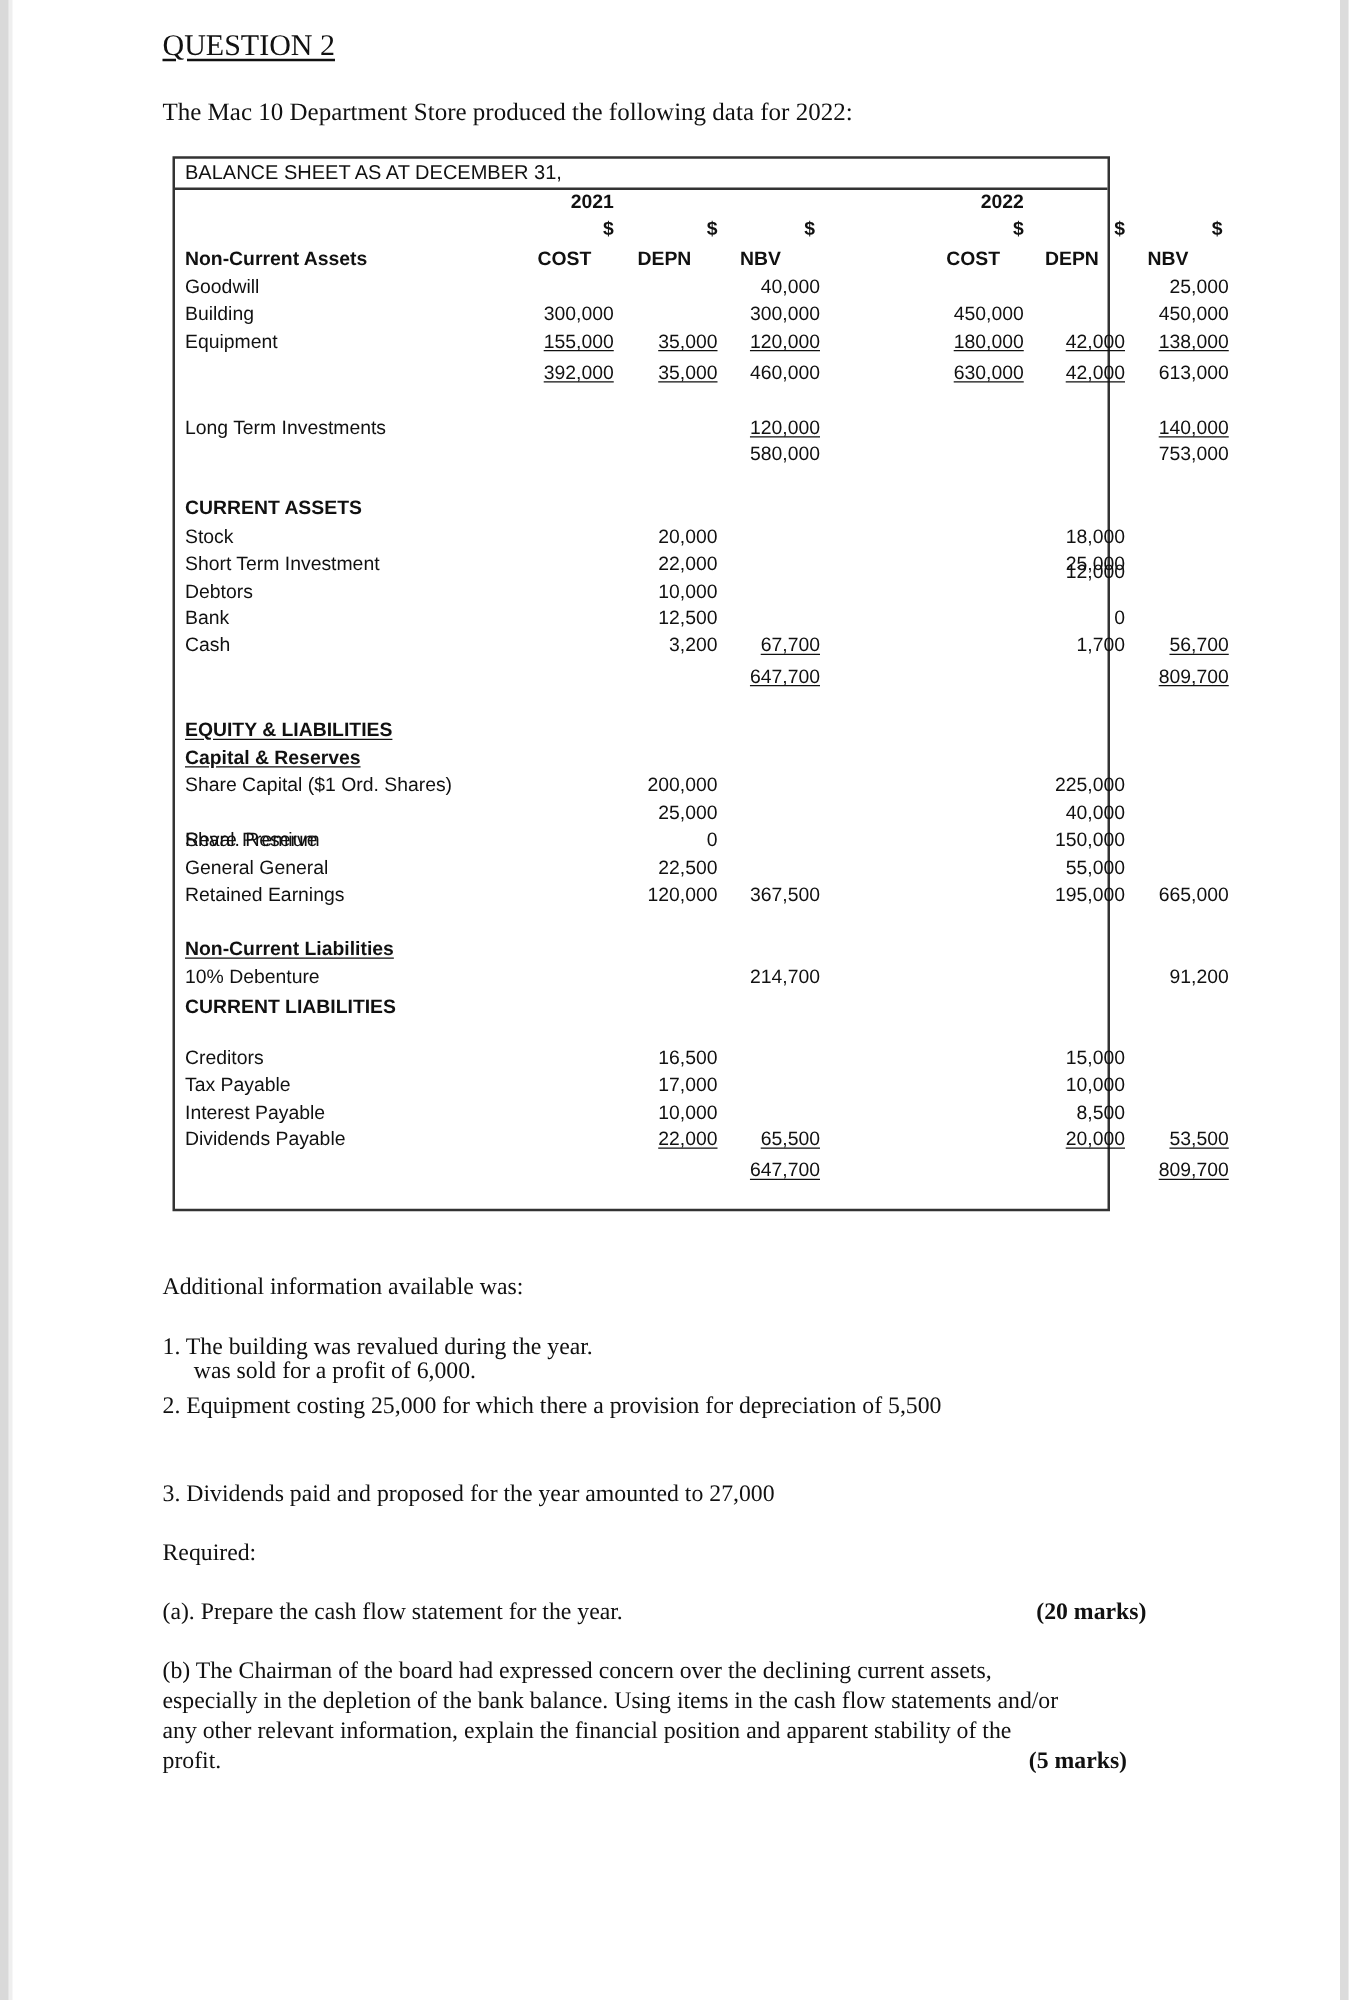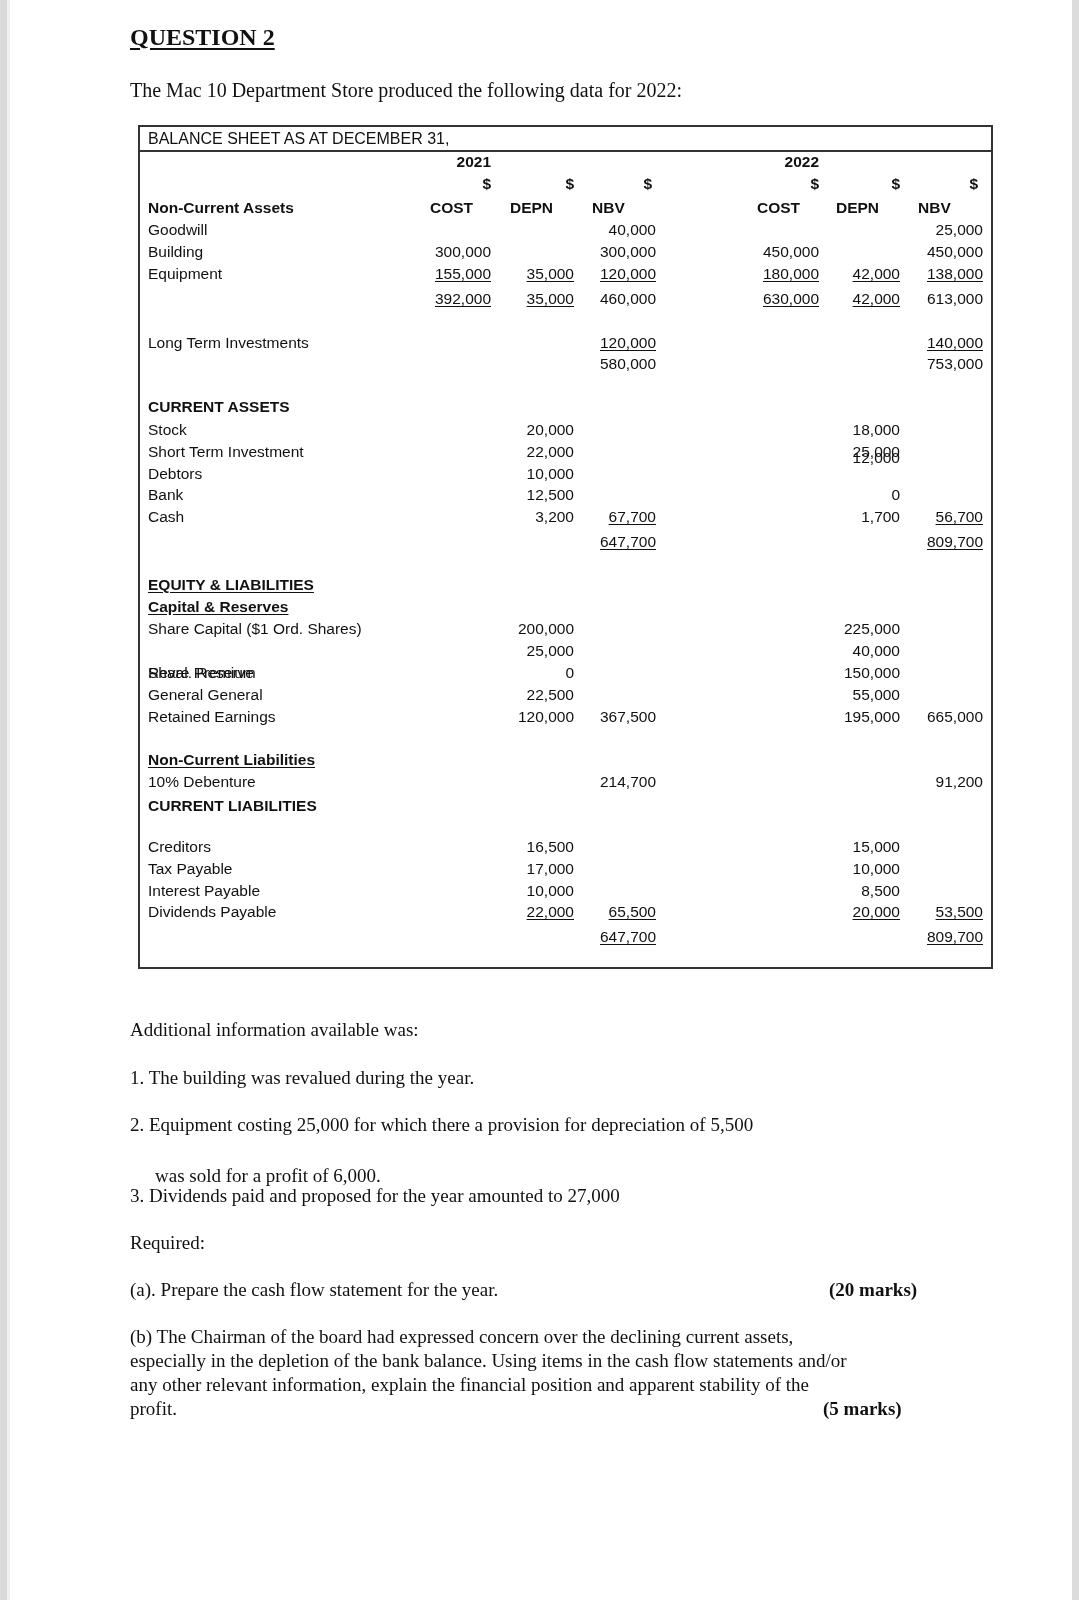--- a/index.html
+++ b/index.html
@@ -8,27 +8,27 @@
     background: #ffffff;
     font-family: "Liberation Serif", serif;
     color: #111;
   }
   .edge-left { position: absolute; left: 0; top: 0; width: 7px; height: 1600px; background: #d9d9d9; }
   .edge-left2 { position: absolute; left: 7px; top: 0; width: 3px; height: 1600px; background: #efefef; }
   .edge-right { position: absolute; right: 0; top: 0; width: 7px; height: 1600px; background: #dcdcdc; }
 
   .qtitle {
     position: absolute; left: 130px; top: 24px;
-    font-family: "Liberation Serif", serif; font-weight: bold; font-size: 24px;
+    font-family: "Liberation Serif", serif; font-weight: normal; font-size: 24px;
     text-decoration: underline; text-underline-offset: 3px;
   }
   .intro { position: absolute; left: 130px; top: 79px; font-size: 20px; }
 
   .sheet {
-    position: absolute; left: 138px; top: 125px; width: 855px; height: 844px;
+    position: absolute; left: 138px; top: 125px; width: 750px; height: 844px;
     border: 2px solid #333; box-sizing: border-box;
     font-family: "Liberation Sans", sans-serif; font-size: 15.5px; color: #111;
   }
   .sheet-head {
     position: absolute; left: 0; top: 0; right: 0; height: 25px;
     border-bottom: 2px solid #333; box-sizing: border-box;
   }
   .sheet-head span { position: absolute; left: 8px; top: 3px; font-size: 16px; }
 
   
@@ -195,21 +195,21 @@
   <div class="cell num c5" style="top:903px"><span class="ul">20,000</span></div>
   <div class="cell num c6" style="top:903px"><span class="ul">53,500</span></div>
 
   <div class="cell num c3" style="top:928px"><span class="ul">647,700</span></div>
   <div class="cell num c6" style="top:928px"><span class="ul">809,700</span></div>
 </div>
 
 <div class="para" style="top:1019px">Additional information available was:</div>
 <div class="para" style="top:1067px">1. The building was revalued during the year.</div>
 <div class="para" style="top:1114px">2. Equipment costing 25,000 for which there a provision for depreciation of 5,500</div>
-<div class="para" style="top:1165px; left:155px">was sold for a profit of 6,000.</div>
+<div class="para" style="top:1086px; left:155px">was sold for a profit of 6,000.</div>
 <div class="para" style="top:1185px">3. Dividends paid and proposed for the year amounted to 27,000</div>
 
 <div class="para" style="top:1232px">Required:</div>
 <div class="para" style="top:1279px">(a).  Prepare the cash flow statement for the year.</div>
 <div class="marks" style="top:1279px; left:829px">(20 marks)</div>
 
 <div class="para" style="top:1326px">(b)  The Chairman of the board had expressed concern over the declining current assets,</div>
 <div class="para" style="top:1350px">especially in the depletion of the bank balance. Using items in the cash flow statements and/or</div>
 <div class="para" style="top:1374px">any other relevant information, explain the financial position and apparent stability of the</div>
 <div class="para" style="top:1398px">profit.</div>

